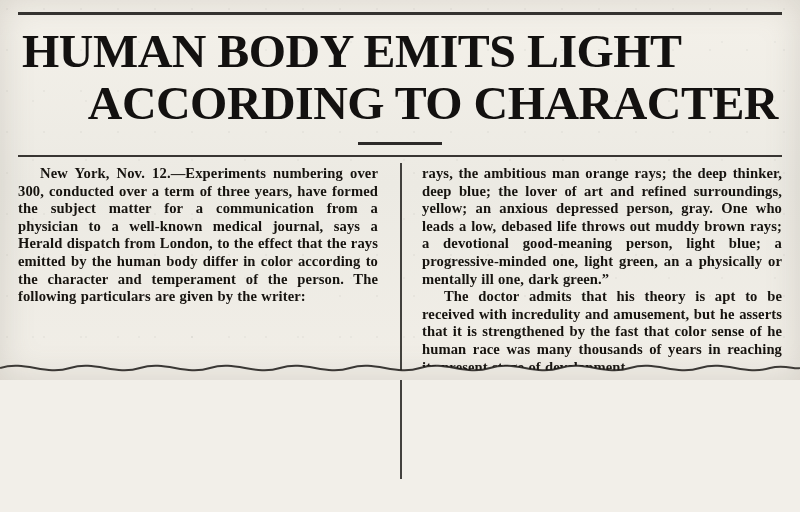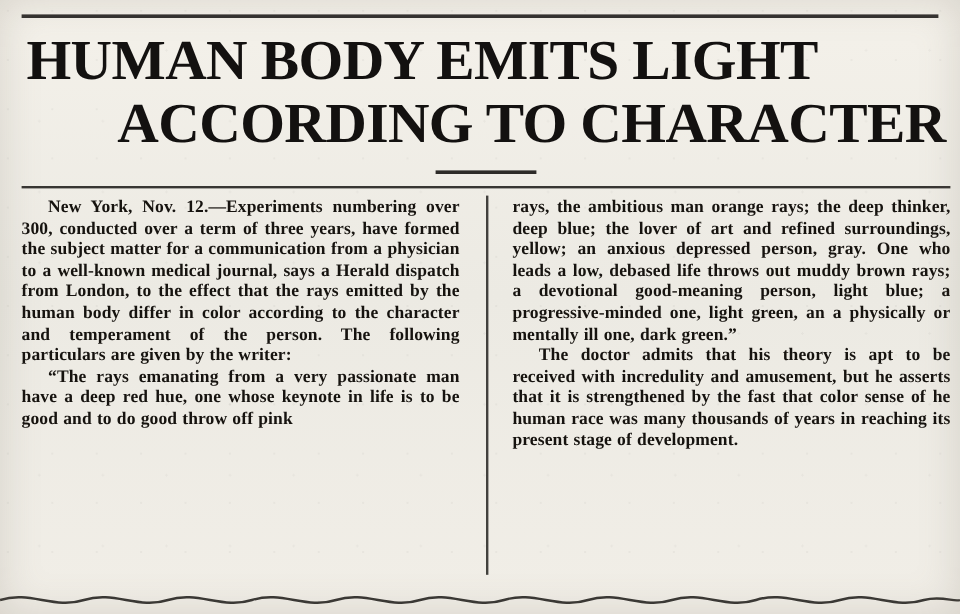--- a/index.html
+++ b/index.html
@@ -9,28 +9,28 @@
   body {
     width: 800px;
     height: 512px;
     background: #f2efe9;
     font-family: "Liberation Serif", serif;
     overflow: hidden;
   }
   .page {
     position: relative;
     width: 800px;
-    height: 512px;
+    height: 380px;
     background:
       radial-gradient(circle at 18% 22%, rgba(0,0,0,0.035) 0 1px, transparent 1px),
       radial-gradient(circle at 62% 71%, rgba(0,0,0,0.03) 0 1px, transparent 1px),
       linear-gradient(180deg, #f4f1ea 0%, #eceae3 48%, #f1eee7 100%);
     background-size: 37px 41px, 53px 59px, 100% 100%;
     box-sizing: border-box;
-    padding: 14px 8px 8px 18px;
+    padding: 14px 18px 8px 18px;
   }
   
   .top-rule {
     position: absolute;
     left: 18px;
     top: 12px;
     width: 764px;
     height: 3px;
     background: #171513;
     opacity: 0.88;
@@ -146,21 +146,20 @@
   </h1>
 
   <div class="dinkus"></div>
   <div class="divider-rule"></div>
 
   <div class="columns">
     <div class="col-rule"></div>
 
     <div class="col col-left">
       <p class="para lead"><span class="dateline">New York, Nov. 12.—</span><span>Experiments numbering over 300, conducted over a term of three years, have formed the subject matter for a communication from a physician to a well-known medical journal, says a Herald dispatch from London, to the effect that the rays emitted by the human body differ in color according to the character and temperament of the person.  The following particulars are given by the writer:</span></p>
-      <p class="para"><span>“The rays emanating from a very passionate man have a deep red hue, one whose keynote in life is to be good and to do good throw off pink</span></p>
     </div>
 
     <div class="col col-right">
       <p class="para" style="text-indent:0"><span>rays, the ambitious man orange rays; the deep thinker, deep blue; the lover of art and refined surroundings, yellow; an anxious depressed person, gray.  One who leads a low, debased life throws out muddy brown rays; a devotional good-meaning person, light blue; a progressive-minded one, light green, an a physically or mentally ill one, dark green.”</span></p>
       <p class="para"><span>The doctor admits that his theory is apt to be received with incredulity and amusement, but he asserts that it is strengthened by the fast that color sense of  he human race was many thousands of years in reaching its present stage of development.</span></p>
     </div>
   </div>
 
   <div class="bottom-wave">
     <svg width="800" height="26" viewBox="0 0 800 26" preserveAspectRatio="none" aria-hidden="true">

